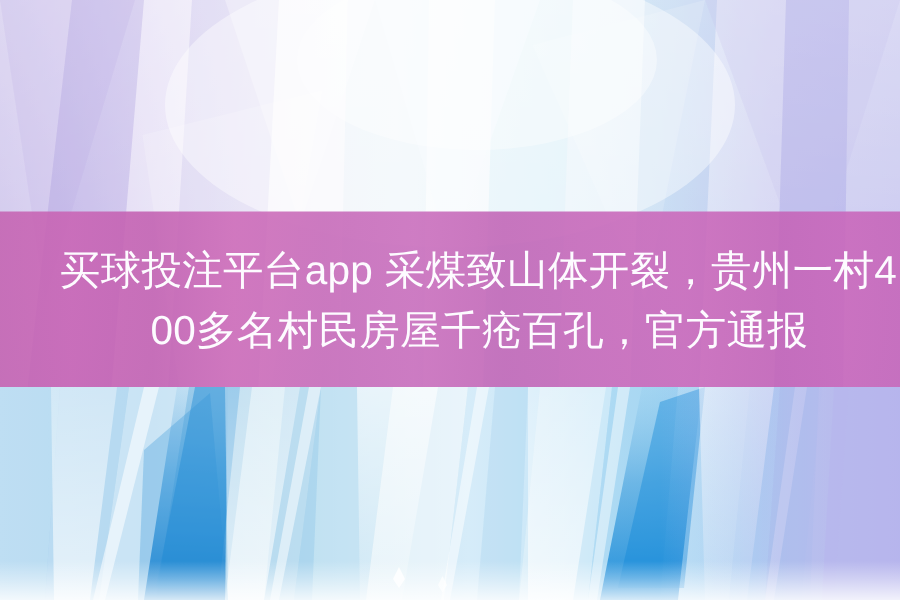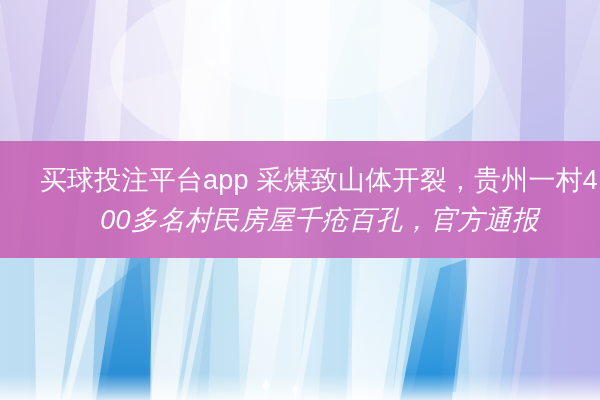--- a/index.html
+++ b/index.html
@@ -60,21 +60,21 @@
   #headline-band .line {
     color: #fdfbff;
     font-size: 27px;
     line-height: 40px;
     letter-spacing: 0.2px;
     white-space: nowrap;
     text-align: center;
     font-weight: 400;
   }
   #headline-band .line-1 { margin-left: -2px; }
-  #headline-band .line-2 { margin-left: -1px; font-style: italic; }
+  #headline-band .line-2 { margin-left: -1px; }
 
   
   #bottom-glow {
     position: absolute;
     left: 0;
     bottom: 0;
     width: 600px;
     height: 26px;
     background: linear-gradient(180deg,
       rgba(255,255,255,0) 0%,

